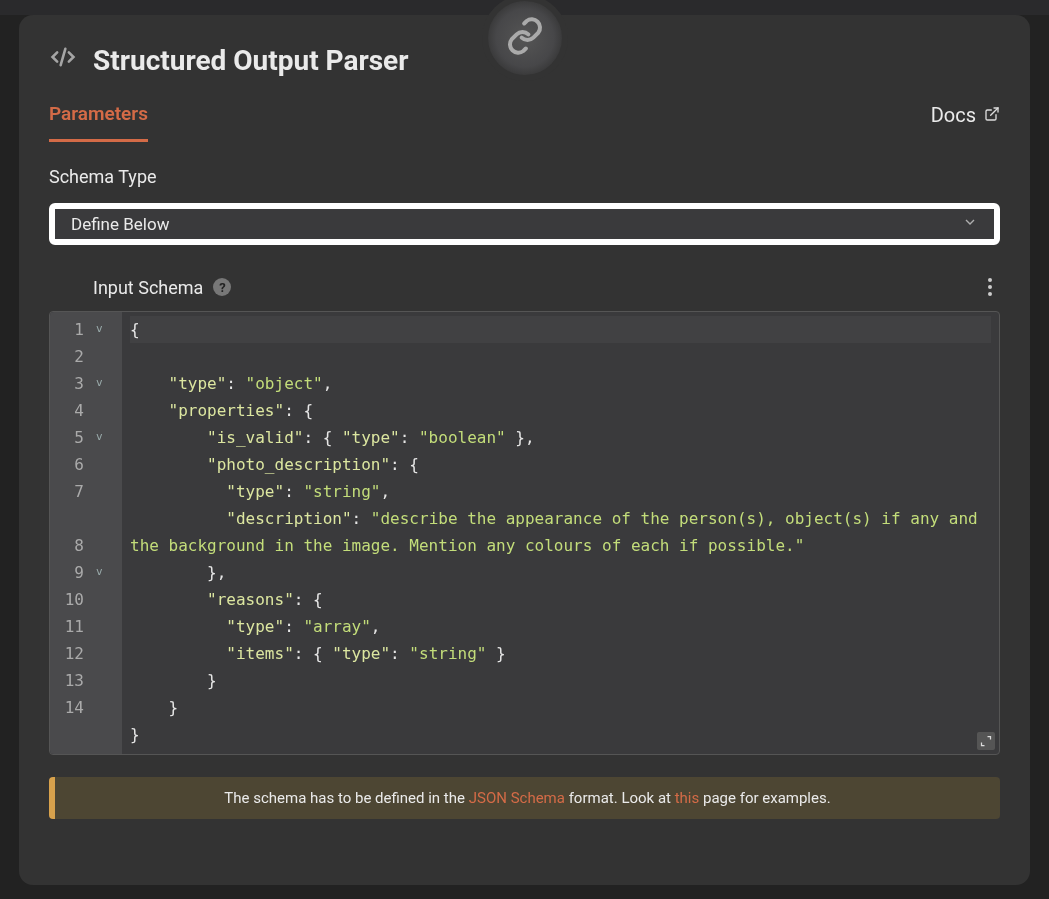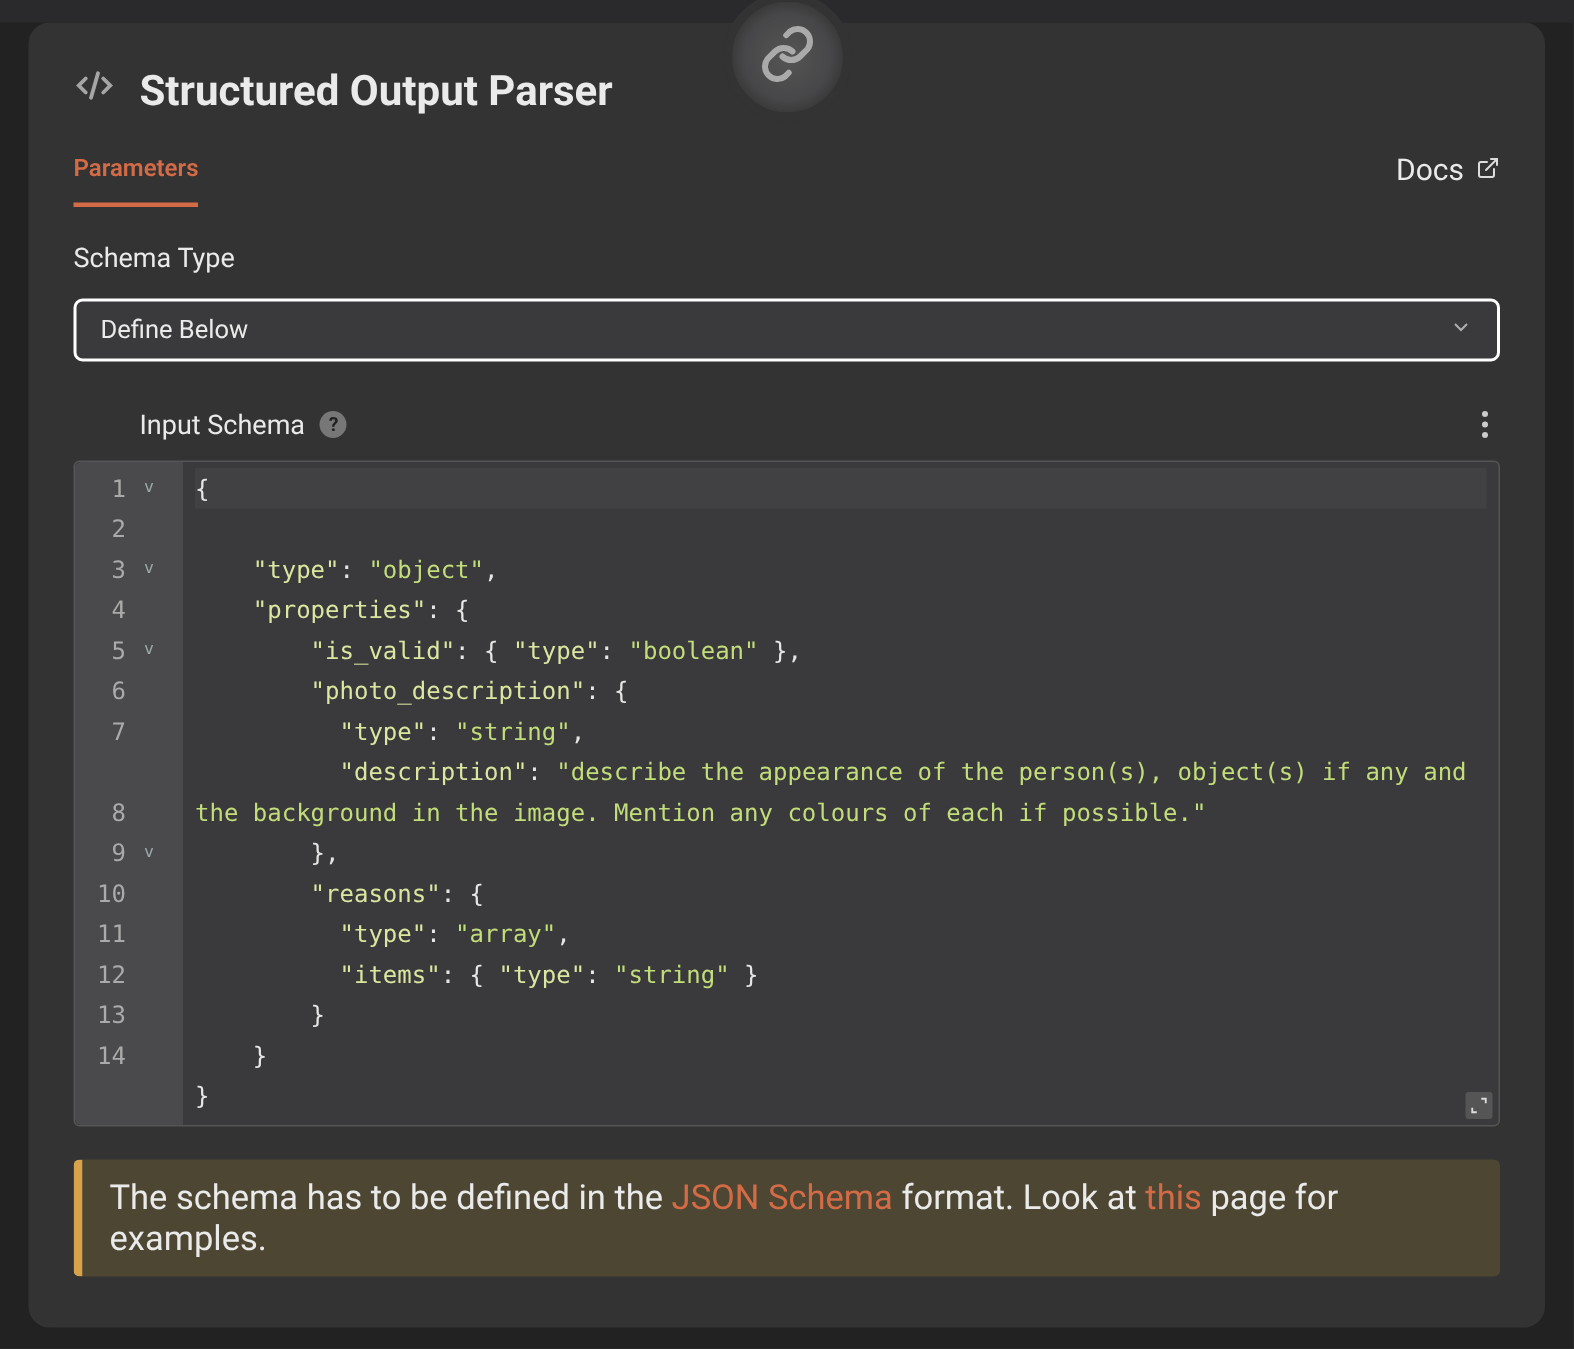--- a/index.html
+++ b/index.html
@@ -65,21 +65,21 @@
   }
   .title-row svg { width: 28px; height: 28px; opacity: .75; }
   .tabs {
     display: flex;
     align-items: center;
     padding: 0 30px;
     gap: 46px;
     position: relative;
   }
   .tab {
-    font-size: 16px;
+    font-size: 19px;
     font-weight: 600;
     color: var(--text-dim);
     padding: 14px 0 14px 0;
     cursor: pointer;
     border-bottom: 3px solid transparent;
   }
   .tab.active { color: var(--accent); border-bottom-color: var(--accent); }
   .tabs .spacer { flex: 1; }
   .docs {
     display: flex;
@@ -103,21 +103,21 @@
   .help-circle {
     width: 18px; height: 18px; border-radius: 50%;
     background: #777; color: #222;
     display: inline-flex; align-items: center; justify-content: center;
     font-size: 13px; font-weight: 700;
   }
   .dropdown {
     width: 100%;
     height: 42px;
     background: var(--dropdown-bg);
-    border: 2px solid #ffffff;
+    border: 6px solid #ffffff;
     border-radius: 6px;
     display: flex;
     align-items: center;
     padding: 0 16px;
     font-size: 17px;
     cursor: pointer;
     justify-content: space-between;
   }
   .dropdown svg { width: 16px; height: 16px; opacity: .8; }
   .schema-row {
@@ -187,22 +187,23 @@
     border-radius: 2px;
     display:flex; align-items:center; justify-content:center;
     cursor:pointer;
   }
   .tip {
     margin-top: 22px;
     background: var(--tip-bg);
     border-left: 6px solid var(--tip-border);
     border-radius: 4px;
     padding: 12px 18px;
-    font-size: 23px;
+    font-size: 15px;
     color: var(--text);
+    text-align: center;
   }
   .tip a { color: var(--accent); text-decoration: none; }
 </style>
 </head>
 <body>
 
 <div class="top-strip"></div>
 
 <div class="panel">
 

